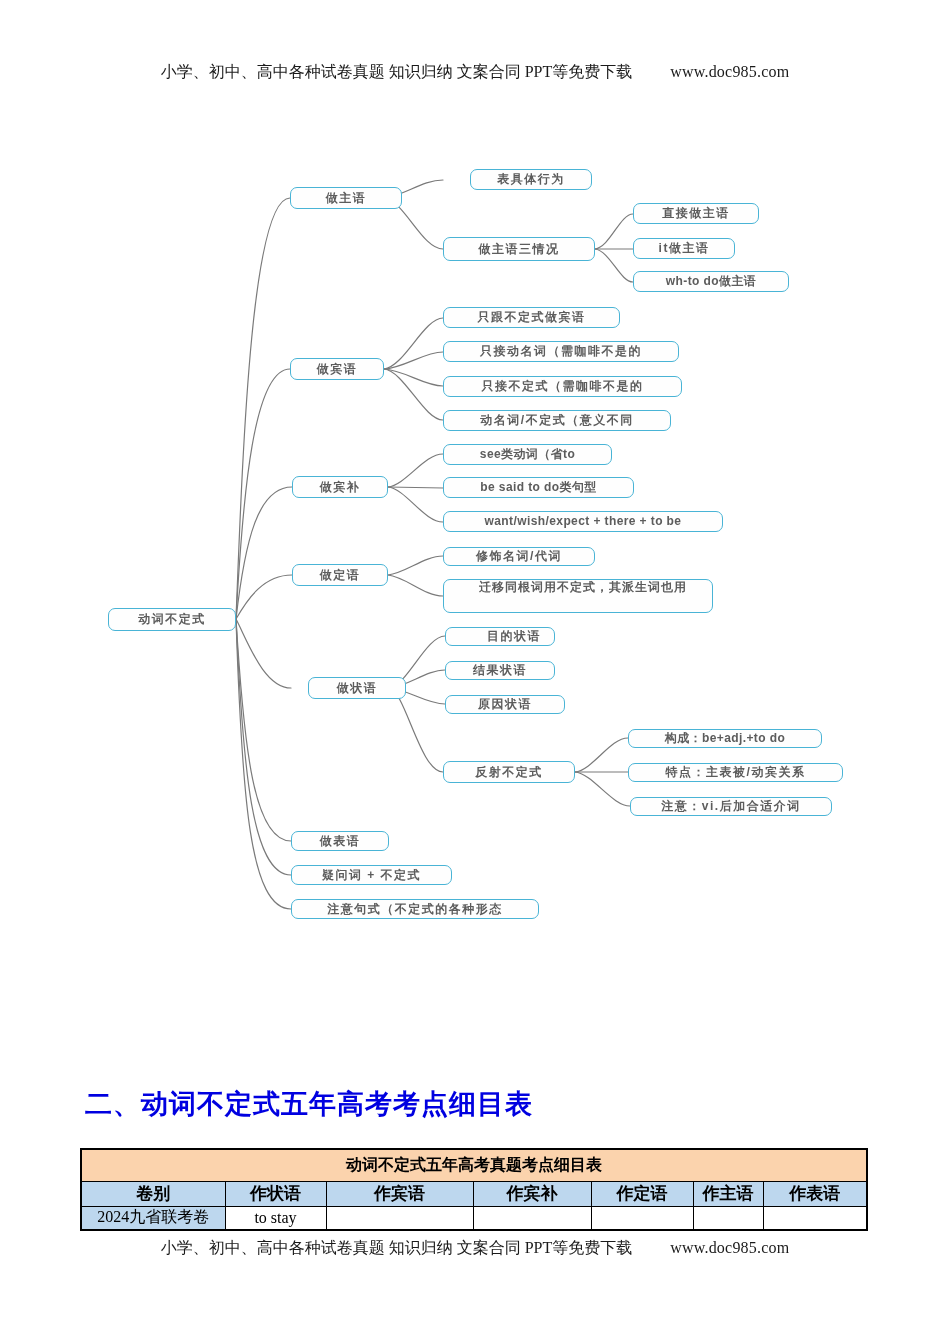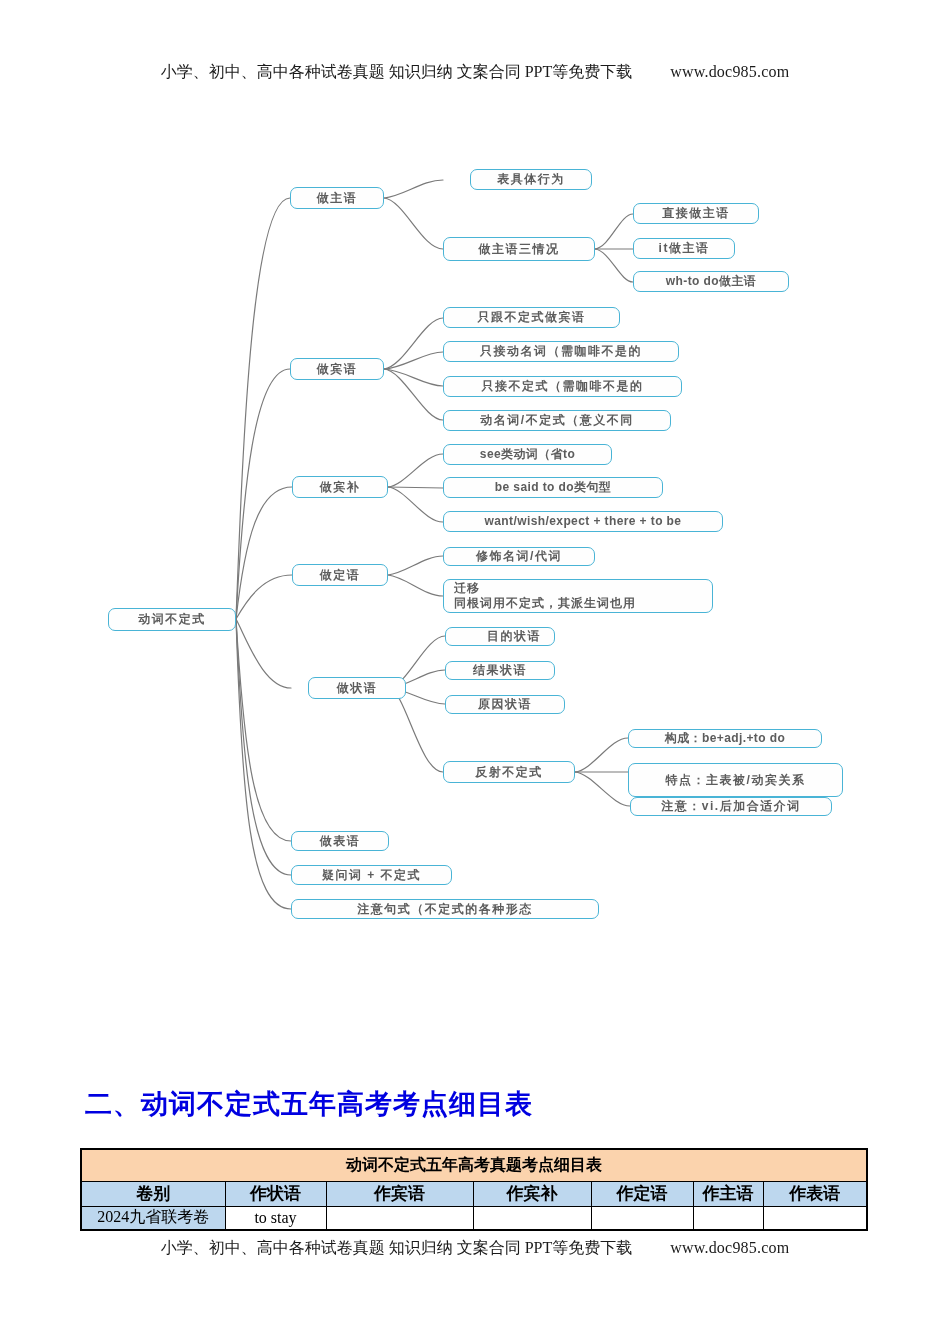--- a/index.html
+++ b/index.html
@@ -19,21 +19,21 @@
   .mm-svg { position:absolute; left:0; top:0; width:950px; height:1344px; pointer-events:none; }
   .mm-node {
     position:absolute; border:1.6px solid #49b4d6; border-radius:7px;
     background:#fefefe; color:#5c5c5c;
     font-family:"Liberation Sans", sans-serif; font-weight:700; font-size:12px;
     display:flex; align-items:center; justify-content:center;
     letter-spacing:1.5px; white-space:nowrap; line-height:1.25;
   }
   .mm-node.latin { letter-spacing:.4px; }
   .mm-node.two-line {
-    flex-direction:column; align-items:flex-start; justify-content:center;
+    align-items:flex-start; justify-content:center;
     padding-left:10px; letter-spacing:1px;
   }
   
   .section-heading {
     position:absolute; left:85px; top:1086px;
     font-family:"Liberation Sans", sans-serif; font-weight:700;
     font-size:27px; color:#0000e0; letter-spacing:1px;
   }
   
   .exam-table {
@@ -94,57 +94,57 @@
       <path d="M389,688 C407,689 426,704 445,704"></path>
       <path d="M389,688 C405,690 420,772 443,772"></path>
       <path d="M575,772 C593,770 610,738 628,738"></path>
       <path d="M575,772 L628,772"></path>
       <path d="M575,772 C593,774 612,806 630,806"></path>
     </g>
   </svg>
 
   <div class="mm-node" style="left:108px;top:608px;width:128px;height:23px;">动词不定式</div>
 
-  <div class="mm-node" style="left:290px;top:187px;width:94px;height:22px;">做主语</div>
+  <div class="mm-node" style="left:290px;top:187px;width:112px;height:22px;">做主语</div>
   <div class="mm-node" style="left:443px;top:169px;width:122px;height:21px;margin-left:27px;">表具体行为</div>
   <div class="mm-node" style="left:443px;top:237px;width:152px;height:24px;">做主语三情况</div>
   <div class="mm-node" style="left:633px;top:203px;width:126px;height:21px;">直接做主语</div>
   <div class="mm-node" style="left:633px;top:238px;width:102px;height:21px;">it做主语</div>
   <div class="mm-node latin" style="left:633px;top:271px;width:156px;height:21px;">wh-to do做主语</div>
 
   <div class="mm-node" style="left:290px;top:358px;width:94px;height:22px;">做宾语</div>
   <div class="mm-node" style="left:443px;top:307px;width:177px;height:21px;">只跟不定式做宾语</div>
   <div class="mm-node" style="left:443px;top:341px;width:236px;height:21px;">只接动名词（需咖啡不是的</div>
   <div class="mm-node" style="left:443px;top:376px;width:239px;height:21px;">只接不定式（需咖啡不是的</div>
   <div class="mm-node" style="left:443px;top:410px;width:228px;height:21px;">动名词/不定式（意义不同</div>
 
   <div class="mm-node" style="left:292px;top:476px;width:96px;height:22px;">做宾补</div>
   <div class="mm-node latin" style="left:443px;top:444px;width:169px;height:21px;">see类动词（省to</div>
-  <div class="mm-node latin" style="left:443px;top:477px;width:220px;height:21px;">be said to do类句型</div>
+  <div class="mm-node latin" style="left:443px;top:477px;width:191px;height:21px;">be said to do类句型</div>
   <div class="mm-node latin" style="left:443px;top:511px;width:280px;height:21px;">want/wish/expect + there + to be</div>
 
   <div class="mm-node" style="left:292px;top:564px;width:96px;height:22px;">做定语</div>
   <div class="mm-node" style="left:443px;top:547px;width:152px;height:19px;">修饰名词/代词</div>
   <div class="mm-node two-line" style="left:443px;top:579px;width:270px;height:34px;">
     <span>迁移</span>
     <span>同根词用不定式，其派生词也用</span>
   </div>
 
   <div class="mm-node" style="left:308px;top:677px;width:98px;height:22px;">做状语</div>
   <div class="mm-node" style="left:445px;top:627px;width:110px;height:19px;padding-left:28px;">目的状语</div>
   <div class="mm-node" style="left:445px;top:661px;width:110px;height:19px;">结果状语</div>
   <div class="mm-node" style="left:445px;top:695px;width:120px;height:19px;">原因状语</div>
   <div class="mm-node" style="left:443px;top:761px;width:132px;height:22px;">反射不定式</div>
   <div class="mm-node latin" style="left:628px;top:729px;width:194px;height:19px;">构成：be+adj.+to do</div>
-  <div class="mm-node" style="left:628px;top:763px;width:215px;height:34px;text-align:center;">特点：主表被/动宾关系</div>
+  <div class="mm-node" style="left:628px;top:763px;width:215px;height:19px;text-align:center;">特点：主表被/动宾关系</div>
   <div class="mm-node" style="left:630px;top:797px;width:202px;height:19px;">注意：vi.后加合适介词</div>
 
   <div class="mm-node" style="left:291px;top:831px;width:98px;height:20px;">做表语</div>
   <div class="mm-node" style="left:291px;top:865px;width:161px;height:20px;">疑问词 + 不定式</div>
-  <div class="mm-node" style="left:291px;top:899px;width:308px;height:20px;">注意句式（不定式的各种形态</div>
+  <div class="mm-node" style="left:291px;top:899px;width:248px;height:20px;">注意句式（不定式的各种形态</div>
 
   <div class="section-heading">二、动词不定式五年高考考点细目表</div>
 
   <table class="exam-table">
     <colgroup>
       <col style="width:144px">
         <col style="width:101px">
         <col style="width:147px">
       <col style="width:118px">
         <col style="width:102px">

